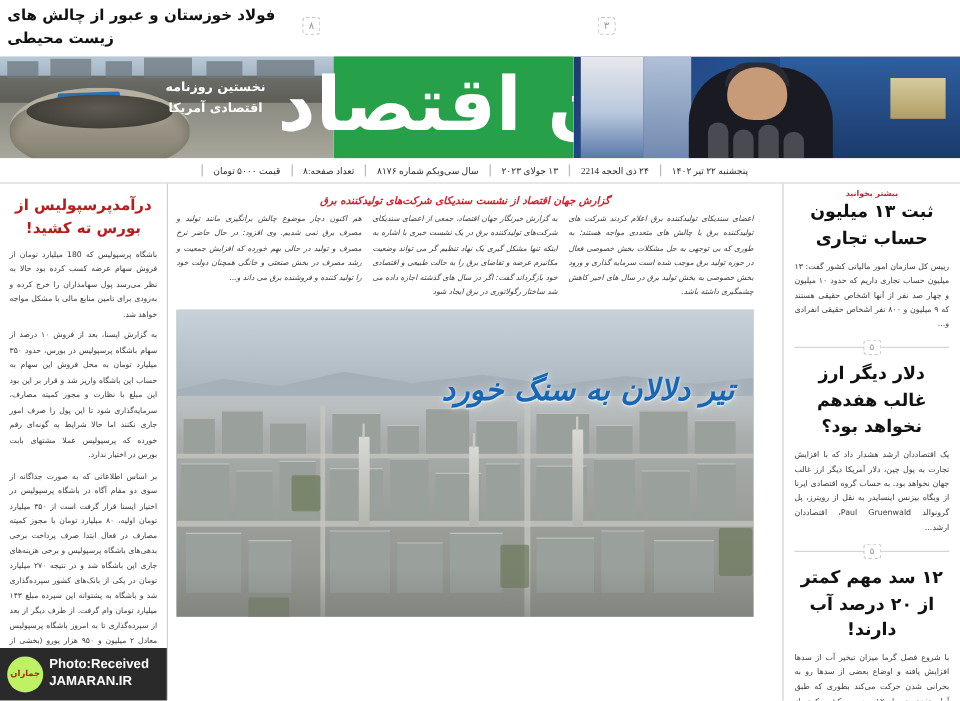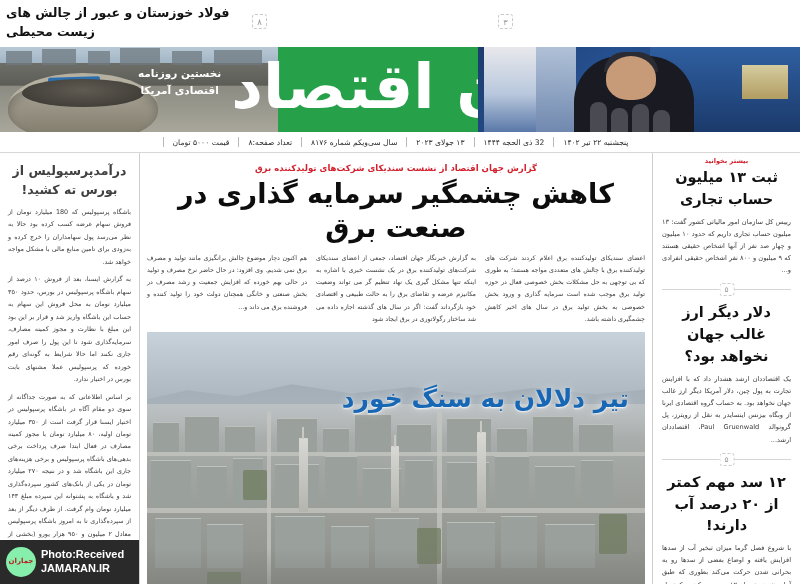--- a/index.html
+++ b/index.html
@@ -221,21 +221,21 @@
     direction: rtl;
   }
   .datebar-inner {
     display: flex;
     align-items: center;
     gap: 0;
     font-size: 7.6px;
     color: #2b2b2b;
     white-space: nowrap;
   }
-  .date-item { padding: 0 9px; }
+  .date-item { padding: 0 9px; font-family: Liberation Serif, serif; }
   .date-sep {
     width: 1px; height: 10px;
     background: #b9b9b9;
   }
 
   
   .body-area {
     position: absolute;
     top: 153px; left: 0;
     width: 800px;
@@ -317,21 +317,21 @@
     height: 431px;
     border-right: 1px solid #cfcfcf;
     padding: 4px 8px 0 8px;
     direction: rtl;
     overflow: hidden;
   }
 
   .left-title {
     font-size: 12.5px;
     font-weight: bold;
-    color: #404040;
+    color: #b91c1c;
     text-align: center;
     line-height: 1.55;
     margin: 4px 0 6px 0;
   }
 
   .left-body {
     font-size: 6.4px;
     line-height: 1.95;
     color: #3a3a3a;
     text-align: justify;
@@ -346,21 +346,21 @@
     background: #2a2a2a;
     display: flex;
     align-items: center;
     gap: 5px;
     padding: 0 6px;
     direction: ltr;
   }
   .credit-logo {
     width: 30px; height: 30px;
     border-radius: 50%;
-    background: #86efac;
+    background: #bef264;
     color: #b22020;
     font-size: 7px;
     font-weight: bold;
     display: flex;
     align-items: center;
     justify-content: center;
     flex-shrink: 0;
     text-align: center;
     line-height: 1.1;
   }
@@ -370,24 +370,25 @@
     font-weight: bold;
     line-height: 1.25;
     font-family: "Liberation Sans", sans-serif;
   }
 
   
   .center {
     position: absolute;
     top: 0;
     left: 141px;
-    right: 149px;
+    right: 166px;
     height: 431px;
     padding: 5px 6px 0 6px;
     direction: rtl;
+    font-style: italic;
   }
 
   .red-kicker {
     font-size: 8.6px;
     font-weight: bold;
     color: #d4202c;
     text-align: center;
     margin-top: 5px;
     margin-bottom: 4px;
   }
@@ -540,21 +541,21 @@
         <div class="mic" style="left:154px; height:28px;"></div>
         <div class="mic" style="left:175px; height:22px;"></div>
       </div>
     </div>
   </div>
 
   <div class="datebar">
     <div class="datebar-inner">
       <span class="date-item">پنجشنبه ۲۲ تیر ۱۴۰۲</span>
       <span class="date-sep"></span>
-      <span class="date-item">32 ذی الحجه ۱۴۴۴</span>
+      <span class="date-item">۲۴ ذی الحجه 2214</span>
       <span class="date-sep"></span>
       <span class="date-item">۱۳ جولای ۲۰۲۳</span>
       <span class="date-sep"></span>
       <span class="date-item">سال سی‌ویکم شماره ۸۱۷۶</span>
       <span class="date-sep"></span>
       <span class="date-item">تعداد صفحه:۸</span>
       <span class="date-sep"></span>
       <span class="date-item">قیمت ۵۰۰۰ تومان</span>
       <span class="date-sep"></span>
     </div>
@@ -568,21 +569,21 @@
 
       <div class="side-card">
         <div class="side-title">ثبت ۱۳ میلیون حساب تجاری</div>
         <div class="side-body">رییس کل سازمان امور مالیاتی کشور گفت: ۱۳ میلیون حساب تجاری داریم که حدود ۱۰ میلیون و چهار صد نفر از آنها اشخاص حقیقی هستند که ۹ میلیون و ۸۰۰ نفر اشخاص حقیقی انفرادی و...</div>
       </div>
       <div class="side-sep">
         <span>۵</span>
       </div>
 
       <div class="side-card">
-        <div class="side-title">دلار دیگر ارز غالب جهان نخواهد بود؟</div>
+        <div class="side-title">دلار دیگر ارز غالب هفدهم نخواهد بود؟</div>
         <div class="side-body">یک اقتصاددان ارشد هشدار داد که با افزایش تجارت به پول چین، دلار آمریکا دیگر ارز غالب جهان نخواهد بود. به حساب گروه اقتصادی ایرنا از وبگاه بیزنس اینسایدر به نقل از رویترز، پل گرونوالد Paul Gruenwald، اقتصاددان ارشد...</div>
       </div>
       <div class="side-sep">
         <span>۵</span>
       </div>
 
       <div class="side-card">
         <div class="side-title">۱۲ سد مهم کمتر از ۲۰ درصد آب دارند!</div>
         <div class="side-body">با شروع فصل گرما میزان تبخیر آب از سدها افزایش یافته و اوضاع بعضی از سدها رو به بحرانی شدن حرکت می‌کند بطوری که طبق آمار هفدهم تیرماه ۱۲ سد مهم کشور کمتر از ۲۰ درصد آب دارند.</div>
       </div>
@@ -604,21 +605,20 @@
           <div>Photo:Received</div>
           <div>JAMARAN.IR</div>
         </div>
       </div>
     </div>
 
     <div class="center">
 
       <div class="red-kicker">گزارش جهان اقتصاد از نشست سندیکای شرکت‌های تولیدکننده برق</div>
 
-      <h1 class="headline">کاهش چشمگیر سرمایه گذاری در صنعت برق</h1>
 
       <div class="lede">
         <div class="lede-col">اعضای سندیکای تولیدکننده برق اعلام کردند شرکت های تولیدکننده برق با چالش های متعددی مواجه هستند؛ به طوری که بی توجهی به حل مشکلات بخش خصوصی فعال در حوزه تولید برق موجب شده است سرمایه گذاری و ورود بخش خصوصی به بخش تولید برق در سال های اخیر کاهش چشمگیری داشته باشد.</div>
         <div class="lede-col">به گزارش خبرنگار جهان اقتصاد، جمعی از اعضای سندیکای شرکت‌های تولیدکننده برق در یک نشست خبری با اشاره به اینکه تنها مشکل گیری یک نهاد تنظیم گر می تواند وضعیت مکانیزم عرضه و تقاضای برق را به حالت طبیعی و اقتصادی خود بازگرداند گفت: اگر در سال های گذشته اجازه داده می شد ساختار رگولاتوری در برق ایجاد شود</div>
         <div class="lede-col">هم اکنون دچار موضوع چالش برانگیزی مانند تولید و مصرف برق نمی شدیم. وی افزود: در حال حاضر نرخ مصرف و تولید در حالی بهم خورده که افزایش جمعیت و رشد مصرف در بخش صنعتی و خانگی همچنان دولت خود را تولید کننده و فروشنده برق می داند و...</div>
       </div>
 
       <div class="main-photo">
         <div class="mp-sky"></div>
         <div class="mp-mount"></div>

